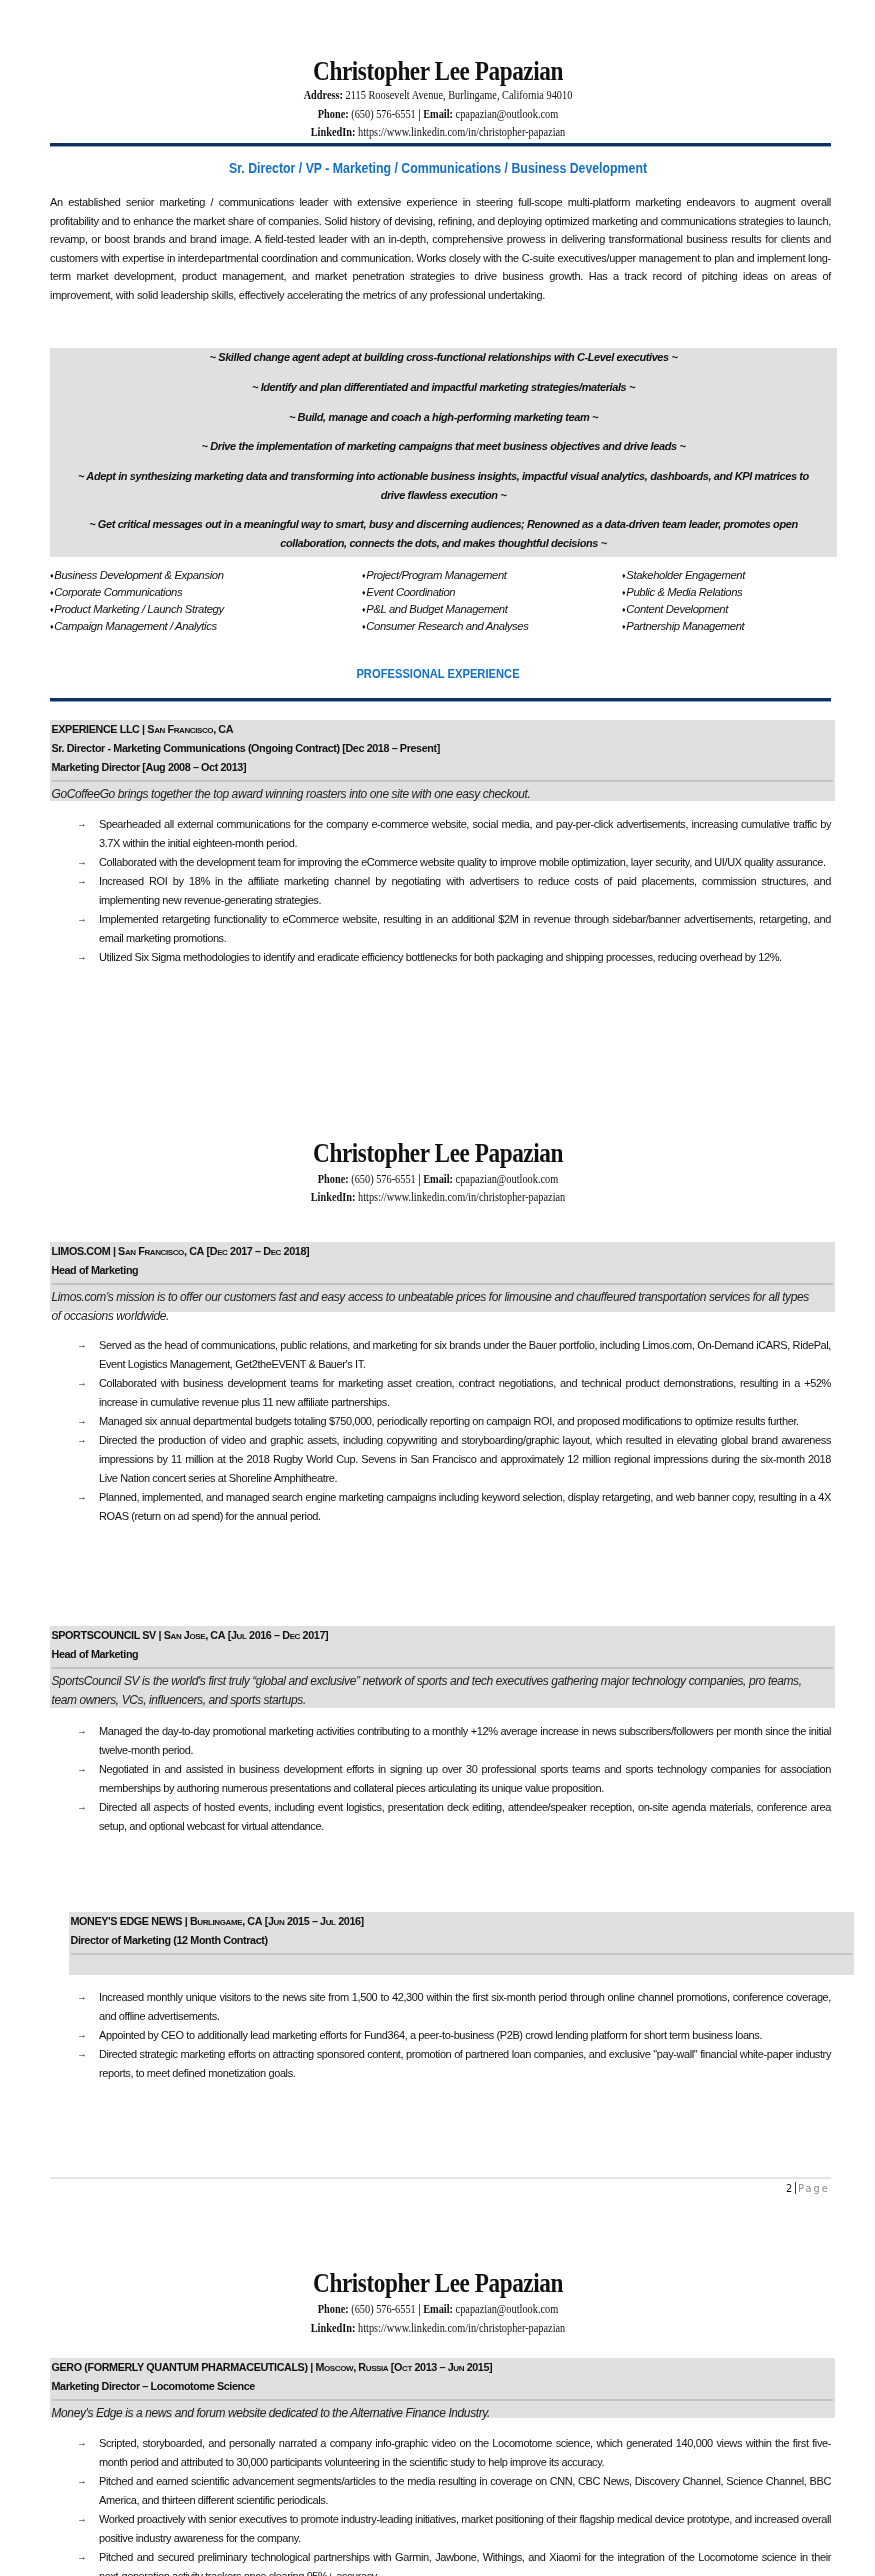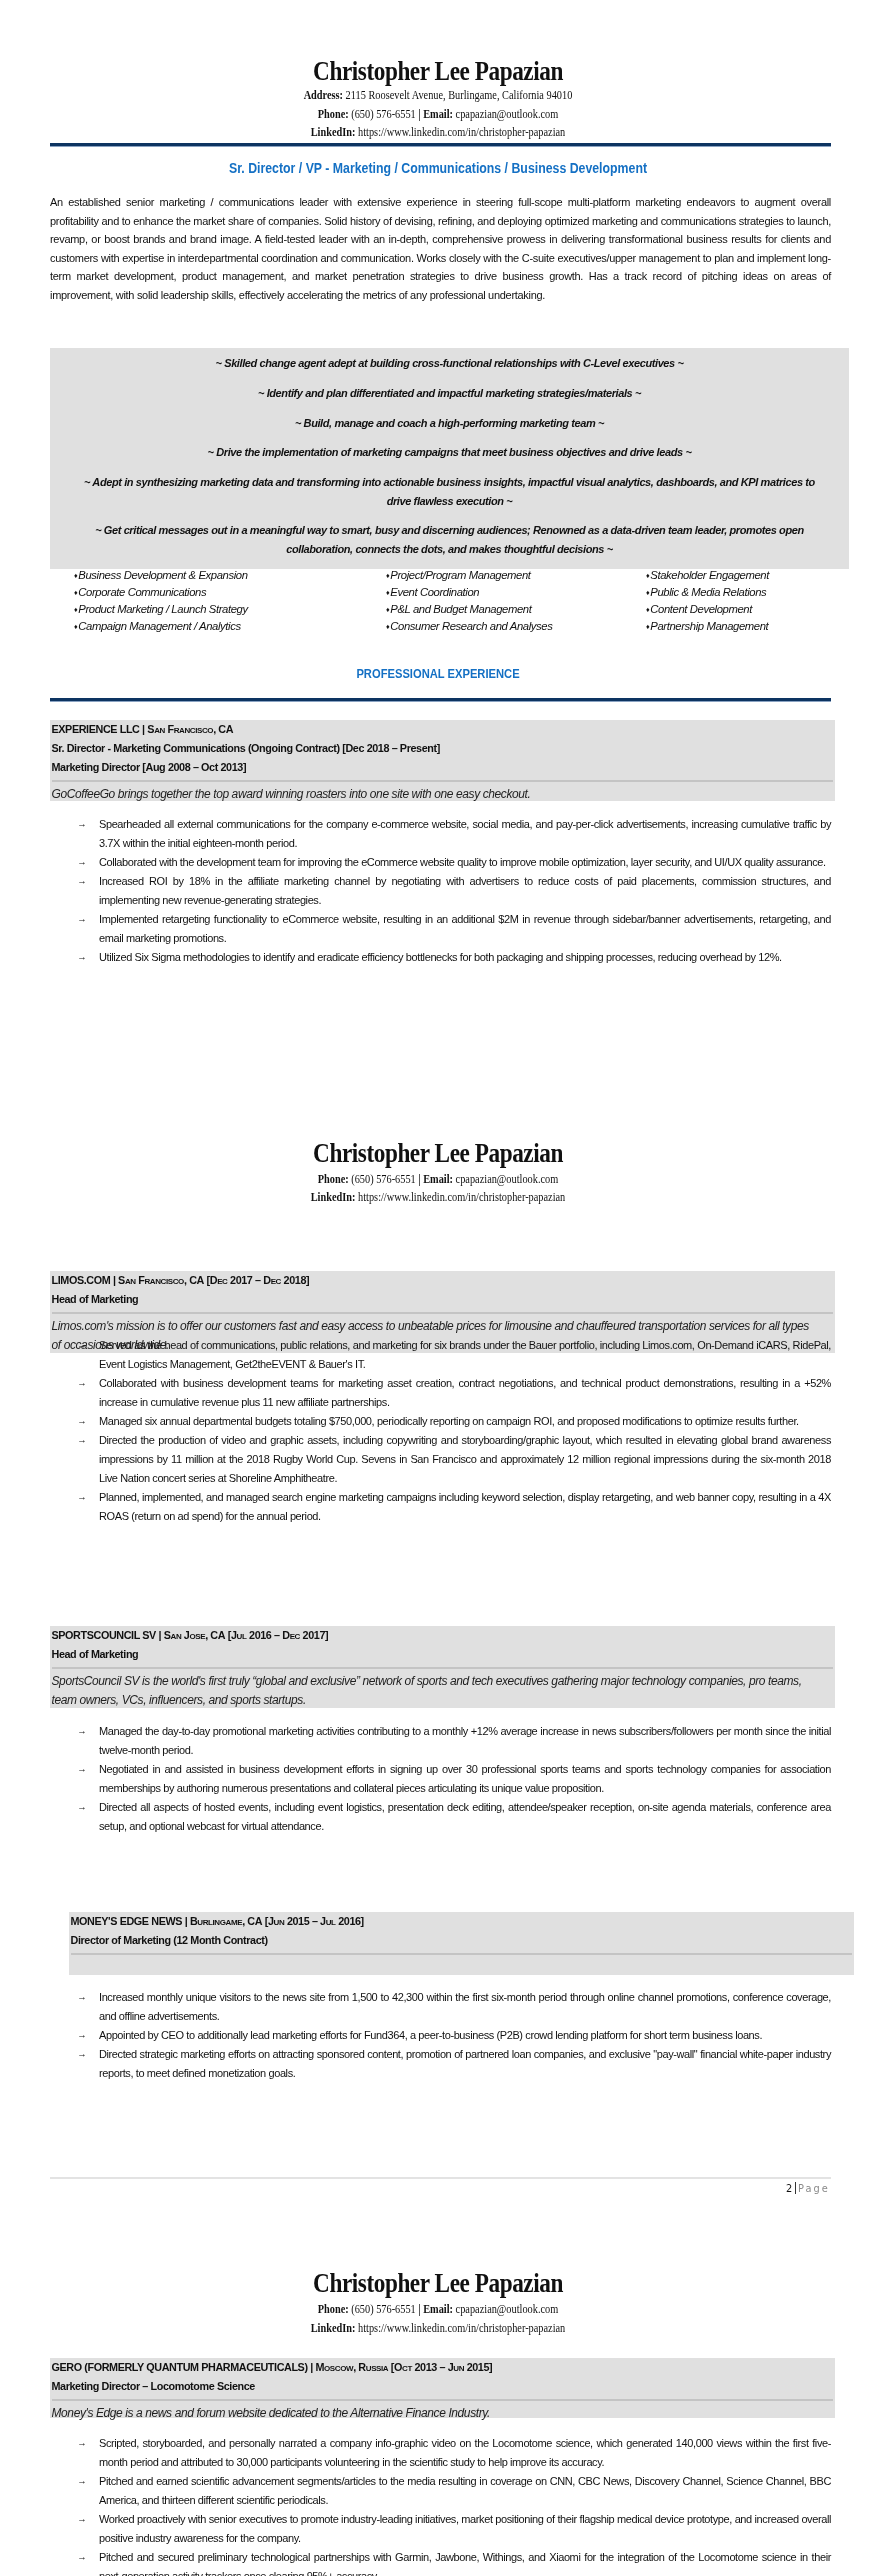--- a/index.html
+++ b/index.html
@@ -22,26 +22,26 @@
               color: #1470c4; font-weight: bold; font-size: 14px; line-height: 16.5px;
               transform: scaleX(0.88); transform-origin: center; }
   .section-title { position: absolute; left: 0; width: 876px; text-align: center;
                    color: #1470c4; font-weight: bold; font-size: 13px; line-height: 15.5px;
                    transform: scaleX(0.86); transform-origin: center; }
 
   .para { position: absolute; left: 50px; width: 781px; font-size: 11px; line-height: 18.5px;
           text-align: justify; letter-spacing: -0.3px; }
 
   .highlights { position: absolute; left: 50px; width: 787px; background: #e0e0e0;
-                padding: 6px; }
+                padding: 0; }
   .highlights .hl { text-align: center; font-style: italic; font-weight: bold; font-size: 11px;
                     line-height: 18.5px; letter-spacing: -0.4px; margin: 0 5.2px 11.3px 5.2px; }
 
   .skills { position: absolute; left: 50px; width: 781px; display: grid;
-            grid-template-columns: 312px 260px 209px; row-gap: 0; margin-left: 24px; }
+            grid-template-columns: 312px 260px 209px; row-gap: 0; }
   .skills .sk { font-style: italic; font-size: 11.3px; line-height: 16.5px; letter-spacing: -0.4px; }
   .sk .dia { font-style: normal; font-size: 7.2px; vertical-align: 1.5px; margin-right: 1px; }
 
   .jobbox { position: absolute; left: 50px; width: 785px; background: #e0e0e0; }
   .jobbox .line { font-weight: bold; font-size: 10.8px; line-height: 19px; letter-spacing: -0.4px; padding-left: 1.5px; }
   .jobbox .sc { font-variant: small-caps; }
   .jobbox .sep { height: 1.5px; background: #c4c4c4; margin: 3.1px 2.1px 3.1px 2.1px; }
   .jobbox .desc { font-style: italic; font-size: 12px; line-height: 19px; letter-spacing: -0.4px;
                   color: #222; padding-left: 1.5px; padding-right: 20.6px; padding-bottom: 1px; }
 
@@ -129,21 +129,21 @@
   <span>(650) 576-6551</span>
   <b>|</b>
   <b>Email:</b>
   <span>cpapazian@outlook.com</span>
 </div>
 <div class="contact" style="top:1190px;">
   <b>LinkedIn:</b>
   <span>https://www.linkedin.com/in/christopher-papazian</span>
 </div>
 
-<div class="jobbox" style="top:1242px; height:82px;margin-top:29px;">
+<div class="jobbox" style="top:1242px; height:70px;">
   <div class="line">
     <span>LIMOS.COM</span> | <span class="sc">San Francisco, CA</span> <span class="sc">[Dec 2017 – Dec 2018]</span>
   </div>
   <div class="line">Head of Marketing</div>
   <div class="sep"></div>
   <div class="desc">Limos.com's mission is to offer our customers fast and easy access to unbeatable prices for limousine and chauffeured transportation services for all types of occasions worldwide.</div>
 </div>
 <ul class="bullets" style="top:1336px;">
   <li><span class="arrow">→</span><span>Served as the head of communications, public relations, and marketing for six brands under the Bauer portfolio, including Limos.com, On-Demand iCARS, RidePal, Event Logistics Management, Get2theEVENT &amp; Bauer's IT.</span></li>
   <li><span class="arrow">→</span><span>Collaborated with business development teams for marketing asset creation, contract negotiations, and technical product demonstrations, resulting in a +52% increase in cumulative revenue plus 11 new affiliate partnerships.</span></li>

